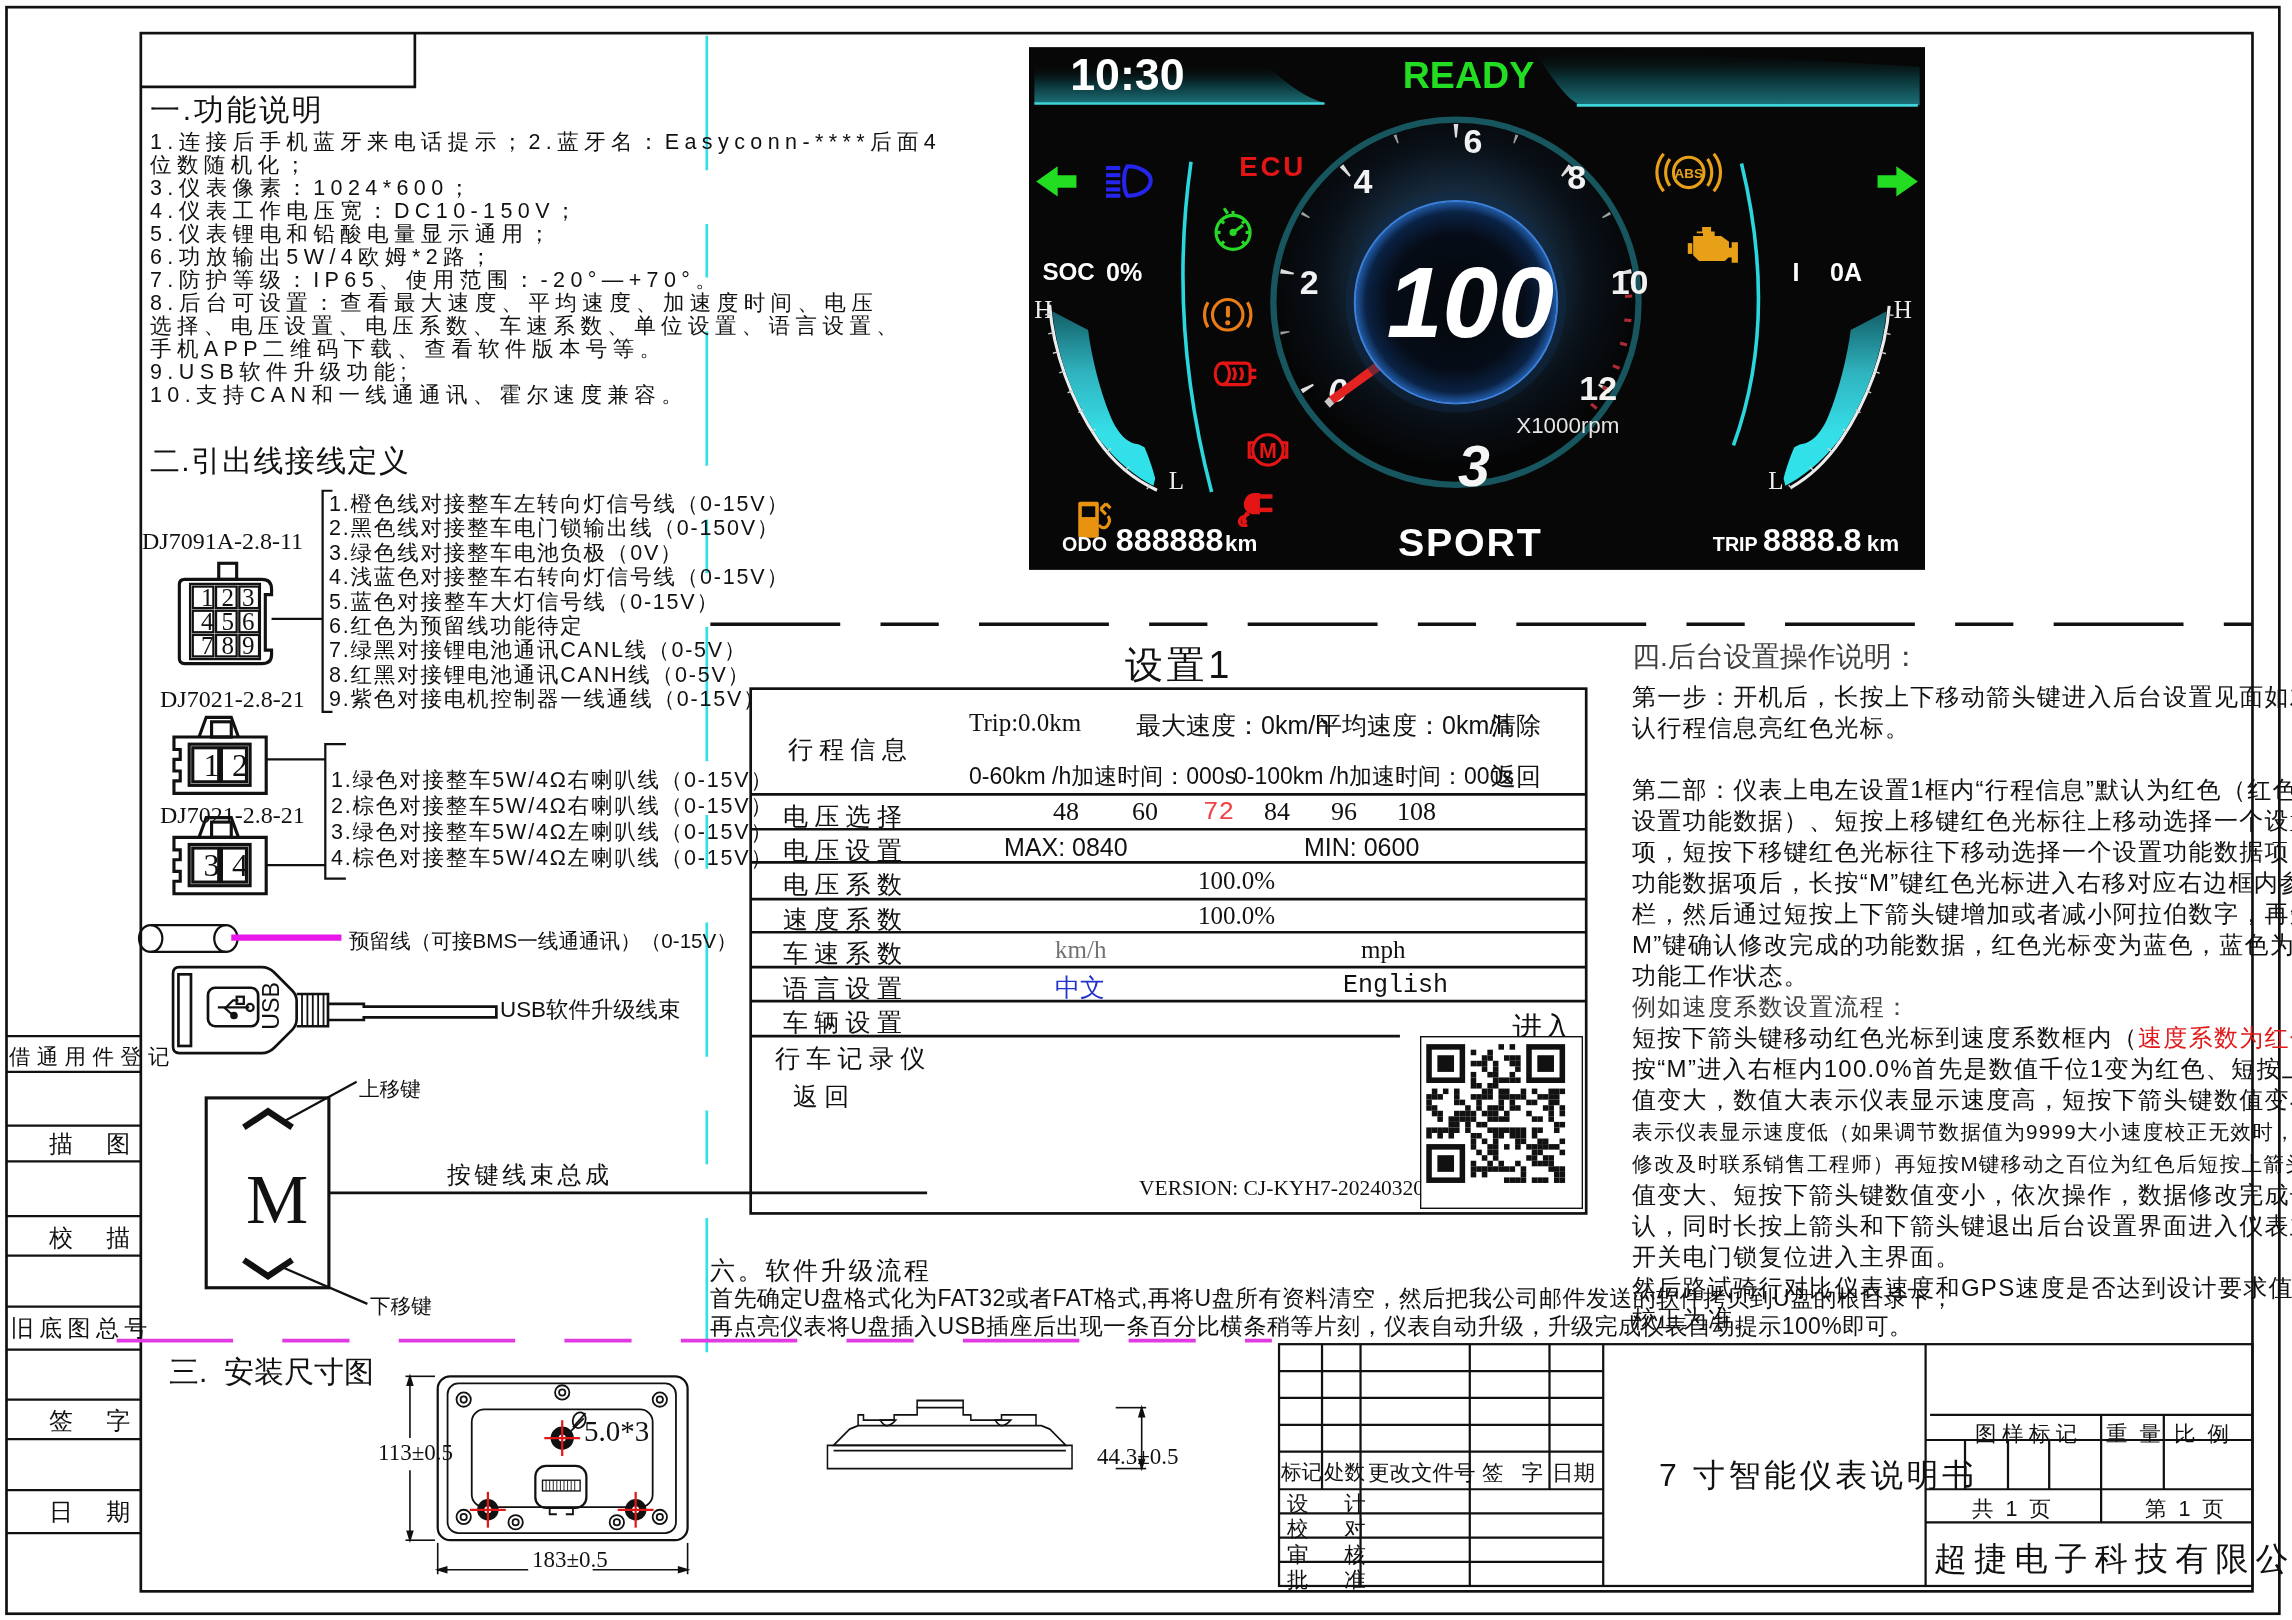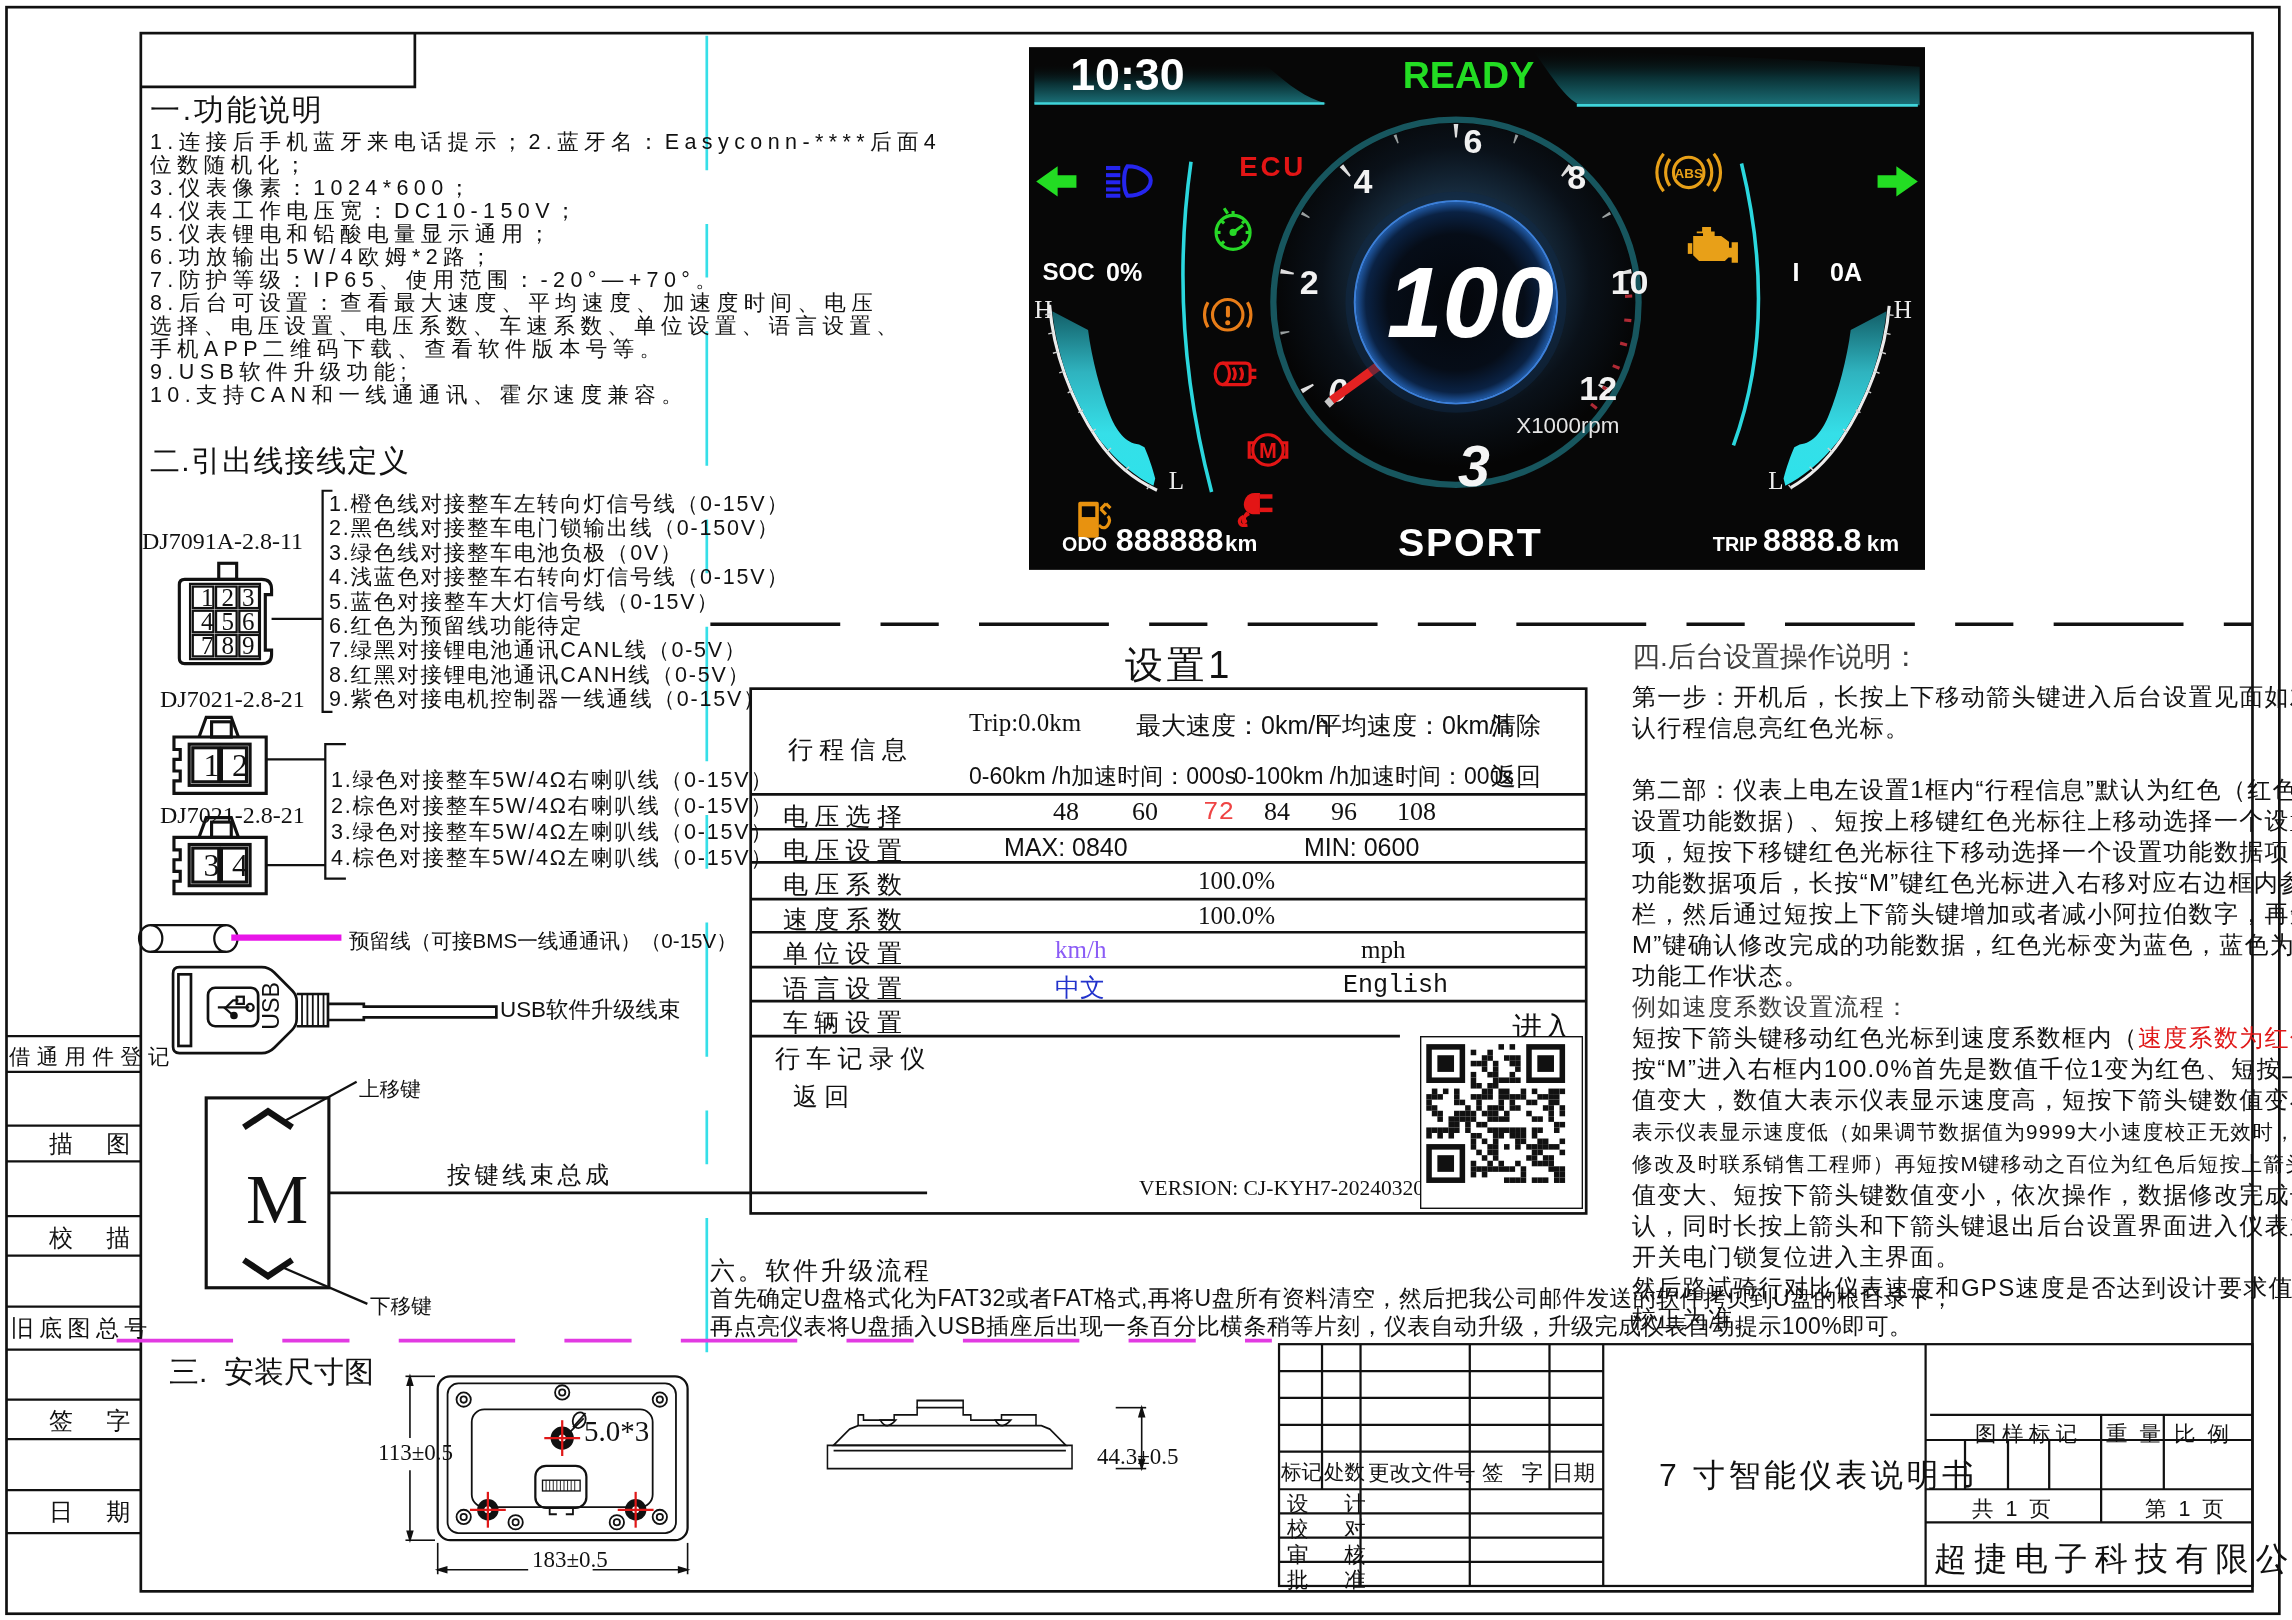--- a/index.html
+++ b/index.html
@@ -222,22 +222,22 @@
     <div class="t" style="left:1264px;top:797px;font-size:26px;font-family:'Liberation Serif',serif">84</div>
     <div class="t" style="left:1331px;top:797px;font-size:26px;font-family:'Liberation Serif',serif">96</div>
     <div class="t" style="left:1397px;top:797px;font-size:26px;font-family:'Liberation Serif',serif">108</div>
 <div class="t" style="left:783px;top:834px;font-size:25px;letter-spacing:6.3px">电压设置</div>
 <div class="t" style="left:1004px;top:833px;font-size:25px">MAX: 0840</div>
 <div class="t" style="left:1304px;top:833px;font-size:25px">MIN: 0600</div>
 <div class="t" style="left:783px;top:868px;font-size:25px;letter-spacing:6.3px">电压系数</div>
 <div class="t" style="left:1198px;top:867px;font-size:25px;font-family:'Liberation Serif',serif">100.0%</div>
 <div class="t" style="left:783px;top:903px;font-size:25px;letter-spacing:6.3px">速度系数</div>
 <div class="t" style="left:1198px;top:902px;font-size:25px;font-family:'Liberation Serif',serif">100.0%</div>
-<div class="t" style="left:783px;top:937px;font-size:25px;letter-spacing:6.3px">单位设置</div>
-<div class="t" style="left:1055px;top:936px;font-size:25px;color:#8b5cf6;font-family:'Liberation Serif',serif">km/h</div>
+<div class="t" style="left:783px;top:937px;font-size:25px;letter-spacing:6.3px">车速系数</div>
+<div class="t" style="left:1055px;top:936px;font-size:25px;color:#737373;font-family:'Liberation Serif',serif">km/h</div>
 <div class="t" style="left:1361px;top:936px;font-size:25px;font-family:'Liberation Serif',serif">mph</div>
 <div class="t" style="left:783px;top:972px;font-size:25px;letter-spacing:6.3px">语言设置</div>
 <div class="t" style="left:1055px;top:971px;font-size:25px;color:#2233cc">中文</div>
 <div class="t" style="left:1343px;top:971px;font-size:25px;font-family:Liberation Mono, monospace">English</div>
 <div class="t" style="left:783px;top:1006px;font-size:25px;letter-spacing:6.3px">车辆设置</div>
 <div class="t" style="left:1512px;top:1008px;font-size:30px">进入</div>
 <div class="t" style="left:775px;top:1042px;font-size:25px;letter-spacing:6.3px">行车记录仪</div>
 <div class="t" style="left:793px;top:1080px;font-size:25px;letter-spacing:6.3px">返回</div>
 <div class="t" style="left:1139px;top:1176px;font-size:21.5px;font-family:'Liberation Serif',serif">VERSION: CJ-KYH7-20240320</div>
 

